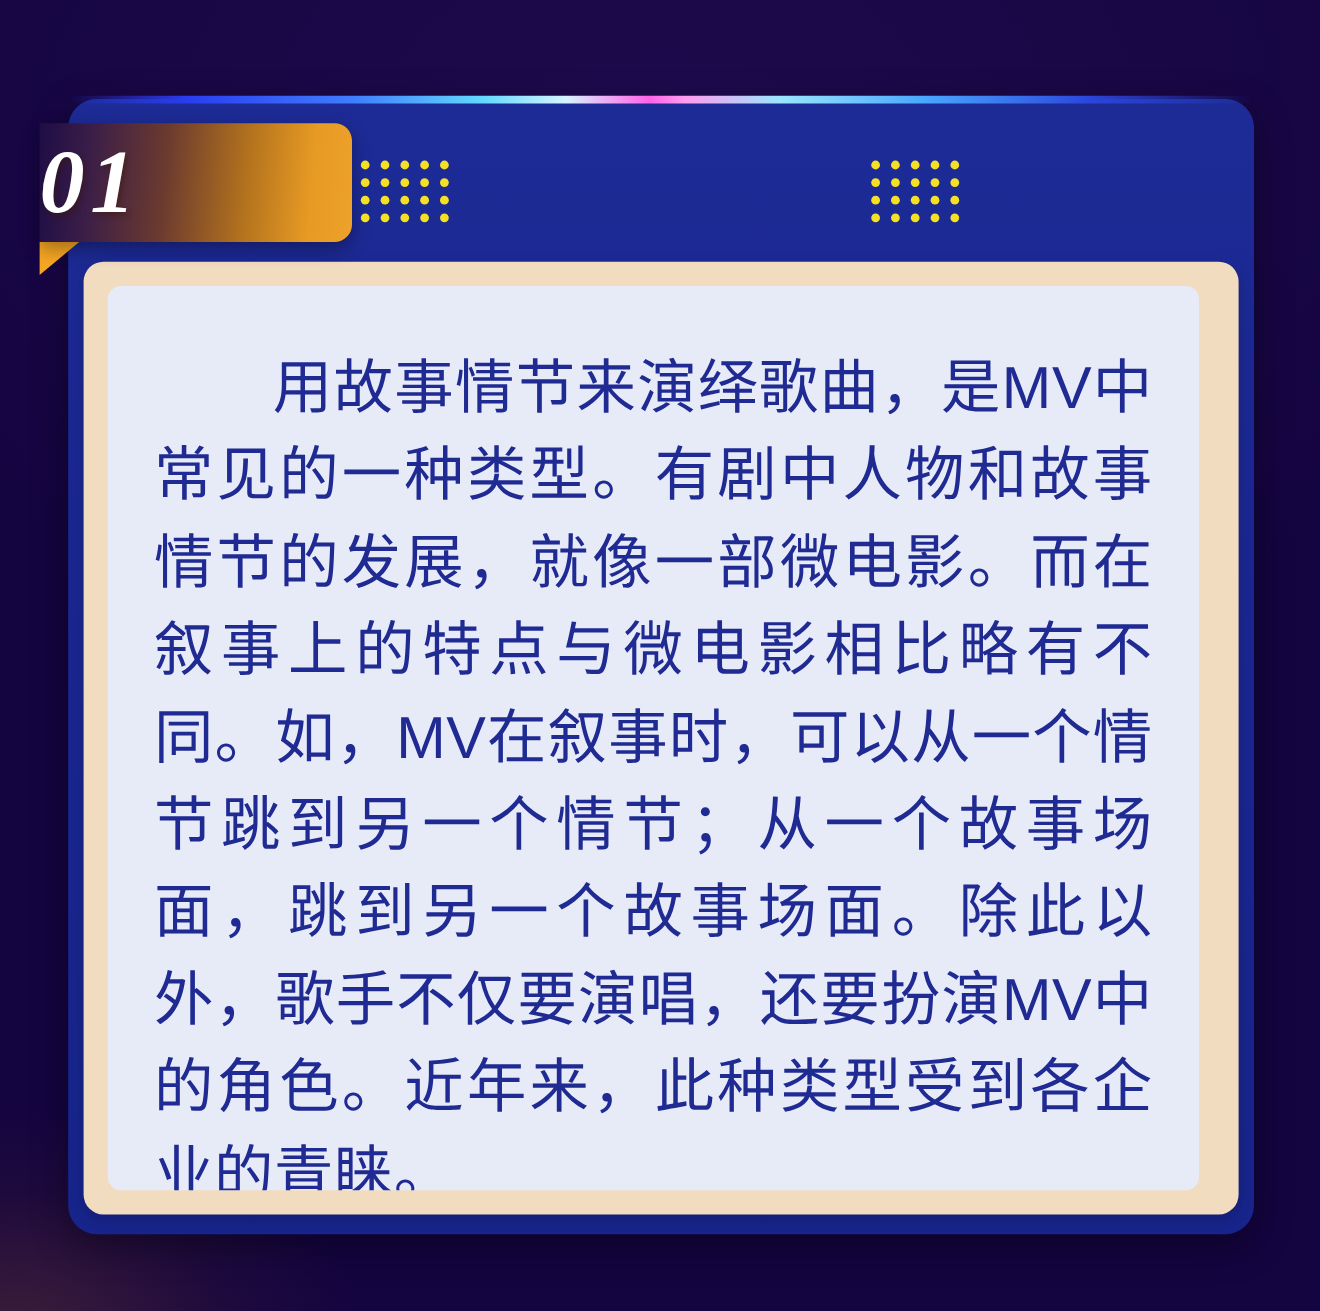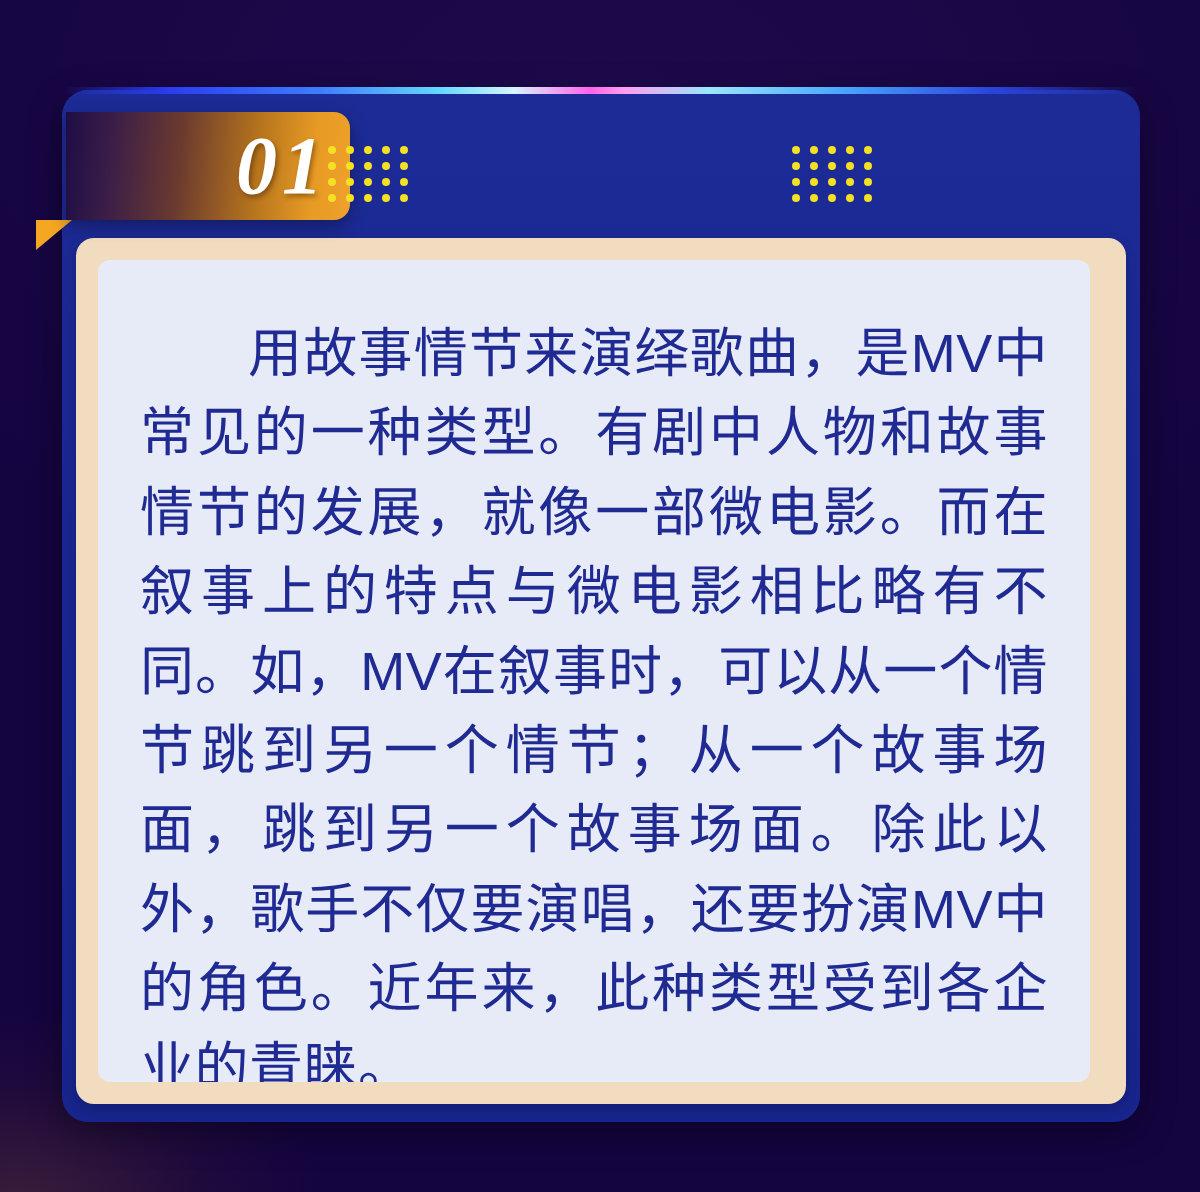--- a/index.html
+++ b/index.html
@@ -95,23 +95,22 @@
       #1e0d45 0%,
       #3a1d48 16%,
       #6b3a2f 40%,
       #b4731d 66%,
       #e79a24 86%,
       #eda22b 100%);
     border-radius: 0 16px 16px 0;
     box-shadow: 0 6px 16px rgba(0, 0, 0, 0.33);
     display: flex;
     align-items: center;
-    justify-content: flex-end;
+    justify-content: flex-start;
     z-index: 3;
-    margin-left: 30px;
   }
   #badge-number {
     font-family: "Liberation Serif", "DejaVu Serif", serif;
     font-style: italic;
     font-weight: 700;
     font-size: 82px;
     line-height: 1;
     color: #ffffff;
     letter-spacing: 5px;
     padding-right: 22px;

